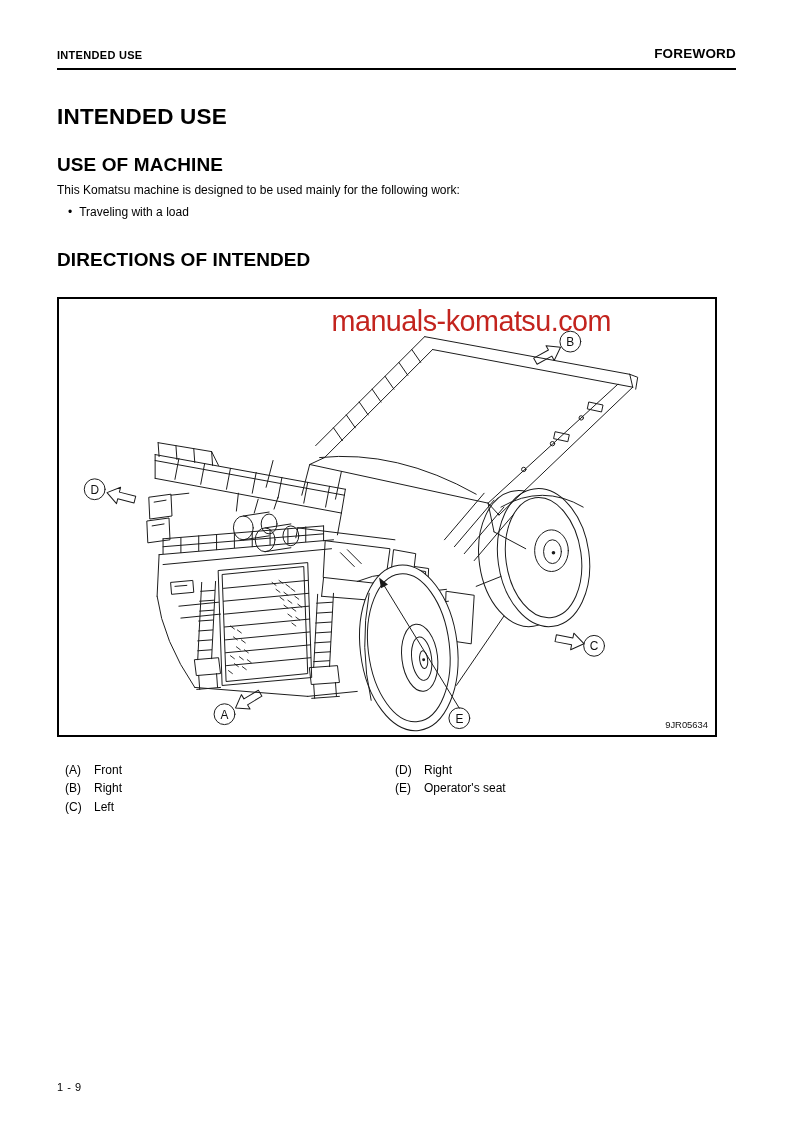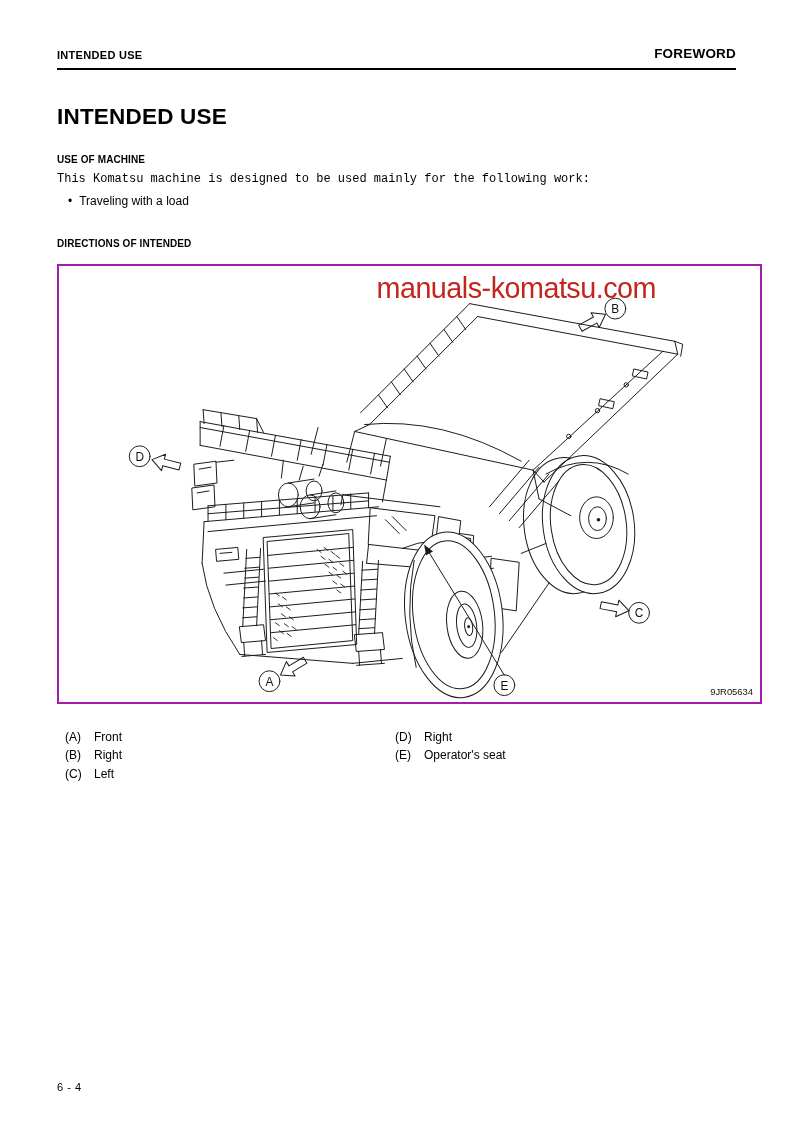--- a/index.html
+++ b/index.html
@@ -13,35 +13,35 @@
     display:flex; justify-content:space-between; align-items:flex-end;
     padding-top:46px; padding-bottom:7px; border-bottom:2.5px solid #000;
   }
   .header-left  { font-size:11px; font-weight:bold; letter-spacing:0.3px; }
   .header-right { font-size:13.5px; font-weight:bold; letter-spacing:0.2px;margin-left:48px; }
 
   h1.page-title {
     margin:34px 0 0 0; font-size:22.5px; font-weight:bold; letter-spacing:0.2px;
   }
   h2.section-heading {
-    margin:24px 0 0 0; font-size:10px; font-weight:bold; letter-spacing:0.1px;
+    margin:24px 0 0 0; font-size:19px; font-weight:bold; letter-spacing:0.1px;
   }
   h2.second { margin-top:28px; }
   p.body-text {
-    margin:5px 0 0 0; font-size:12px; line-height:18.5px; max-width:684px;font-family:Liberation Mono, monospace;
+    margin:5px 0 0 0; font-size:12px; line-height:18.5px; max-width:684px;
   }
   .bullet-item {
     margin:3px 0 12px 0; font-size:12px; line-height:18px; padding-left:11px;
     display:flex; align-items:baseline;
   }
   .bullet-item::before { content:"\2022"; margin-right:7px; font-size:12px; }
 
   .figure-box {
-    margin-top:15px; width:656px; height:436px; border:2px solid #a21caf;
-    position:relative; background:#fff;padding-left:45px;
+    margin-top:26px; width:656px; height:436px; border:2px solid #000000;
+    position:relative; background:#fff;
   }
   .figure-box svg { display:block; }
 
   .after-figure { margin-top:9px; }
 
   .legend { display:flex; margin-top:24px; padding-left:8px; }
   .legend-col { display:flex; flex-direction:column; }
   .legend-col.c1 { width:330px; }
   .legend-item { display:flex; font-size:12px; line-height:18.5px; }
   .legend-key { width:29px; flex:0 0 29px; }
@@ -221,13 +221,13 @@
       </div>
       <div class="legend-item">
         <span class="legend-key">(E)</span>
         <span class="legend-value">Operator's seat</span>
       </div>
     </div>
   </div>
 
 </div>
 
-<div class="footer">6 - 4</div>
+<div class="footer">1 - 9</div>
 
 </body></html>

